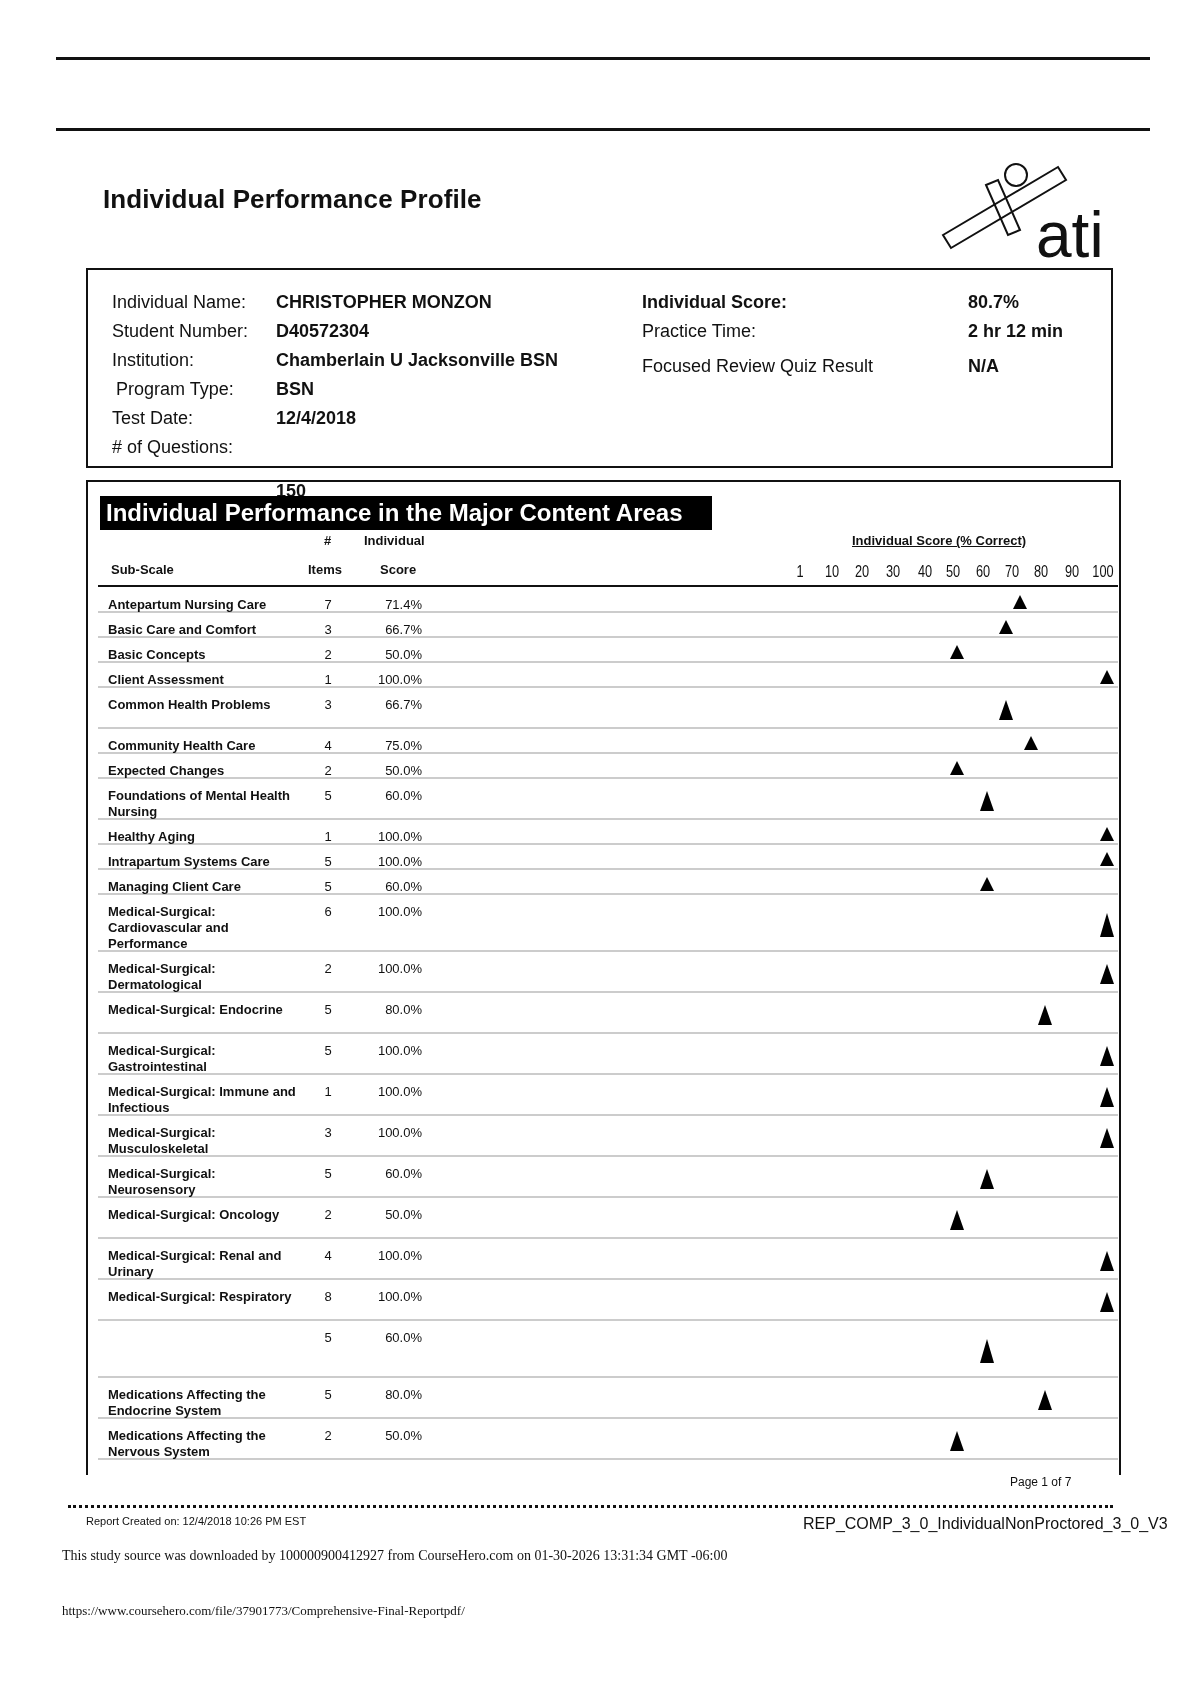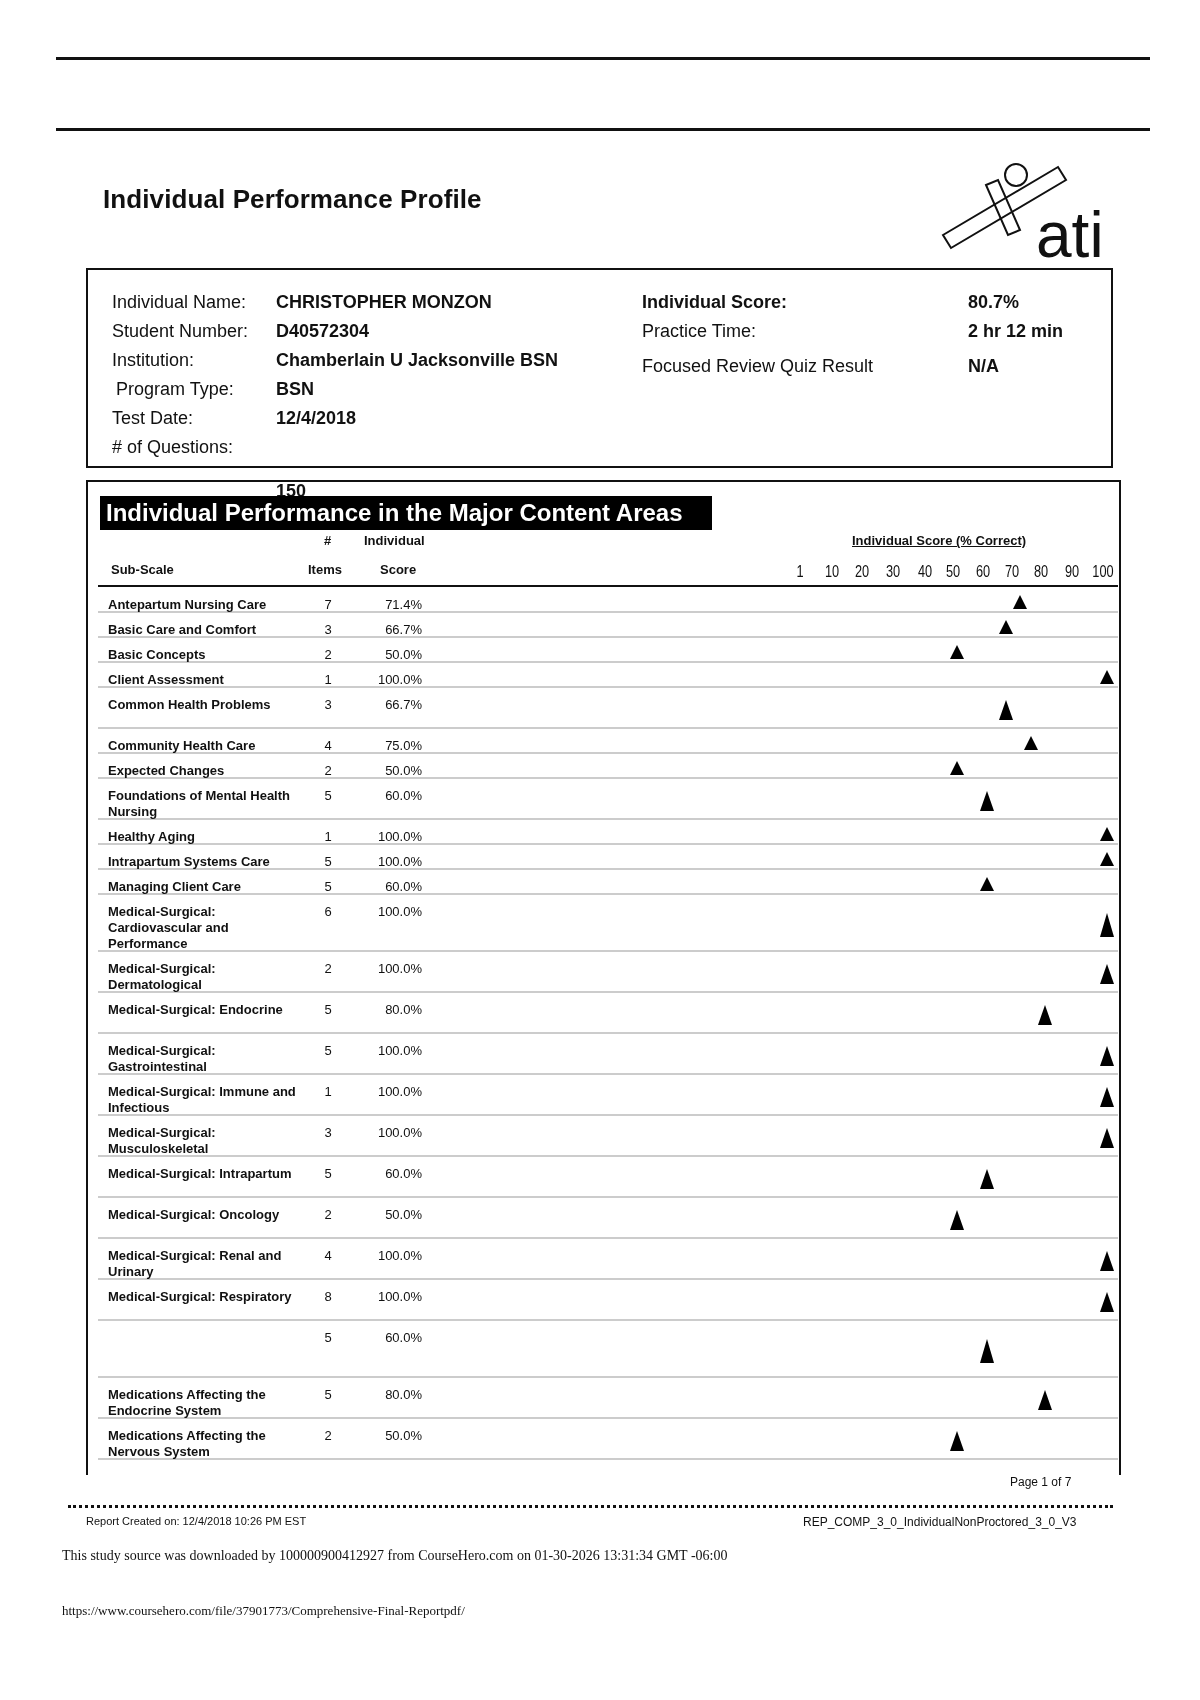--- a/index.html
+++ b/index.html
@@ -18,21 +18,21 @@
   .tick { position: absolute; top: 562px; font-size: 17px; transform: translateX(-50%) scaleX(0.75); white-space: nowrap; }
   .hdr-rule { position: absolute; left: 98px; width: 1020px; height: 2px; background: #111; top: 585px; }
   .row { position: absolute; left: 98px; width: 1020px; border-bottom: 2px solid #ccc; box-sizing: border-box; }
   .row .name { position: absolute; left: 10px; top: 9px; width: 190px; font-size: 13px; font-weight: bold; line-height: 16px; }
   .row .items { position: absolute; left: 220px; top: 9px; width: 20px; text-align: center; font-size: 13px; }
   .row .score { position: absolute; left: 268px; top: 9px; width: 56px; text-align: right; font-size: 13px; }
   .row .marker { position: absolute; width: 0; height: 0; border-left: 7px solid transparent; border-right: 7px solid transparent; border-bottom: 14px solid #000; transform: translateX(-50%); }
   .page-num { position: absolute; left: 1010px; top: 1475px; font-size: 12px; }
   .dots { position: absolute; left: 68px; top: 1505px; width: 1045px; border-top: 3px dotted #111; }
   .footer-l { position: absolute; left: 86px; top: 1515px; font-size: 11px; }
-  .footer-r { position: absolute; left: 803px; top: 1515px; font-size: 12px; }
+  .footer-r { position: absolute; left: 803px; top: 1515px; font-size: 16px; }
   .study { position: absolute; left: 62px; top: 1548px; font-size: 14px; font-family: "Liberation Serif", serif; }
   .url { position: absolute; left: 62px; top: 1603px; font-size: 13px; font-family: "Liberation Serif", serif; }
 </style>
 </head>
 <body>
 
 <div class="hr-top" style="top:57px;"></div>
 <div class="hr-top" style="top:128px;"></div>
 
 <div class="title-block">
@@ -197,21 +197,21 @@
       <div class="score">100.0%</div>
       <div class="marker" style="border-bottom-width: 20px; left: 1009px; top: 12px;"></div>
     </div>
     <div class="row" style="top: 1116px; height: 41px;">
       <div class="name">Medical-Surgical: Musculoskeletal</div>
       <div class="items">3</div>
       <div class="score">100.0%</div>
       <div class="marker" style="border-bottom-width: 20px; left: 1009px; top: 12px;"></div>
     </div>
     <div class="row" style="top: 1157px; height: 41px;">
-      <div class="name">Medical-Surgical: Intrapartum</div>
+      <div class="name">Medical-Surgical: Neurosensory</div>
       <div class="items">5</div>
       <div class="score">60.0%</div>
       <div class="marker" style="border-bottom-width: 20px; left: 889px; top: 12px;"></div>
     </div>
     <div class="row" style="top: 1198px; height: 41px;">
       <div class="name">Medical-Surgical: Oncology</div>
       <div class="items">2</div>
       <div class="score">50.0%</div>
       <div class="marker" style="border-bottom-width: 20px; left: 859px; top: 12px;"></div>
     </div>

